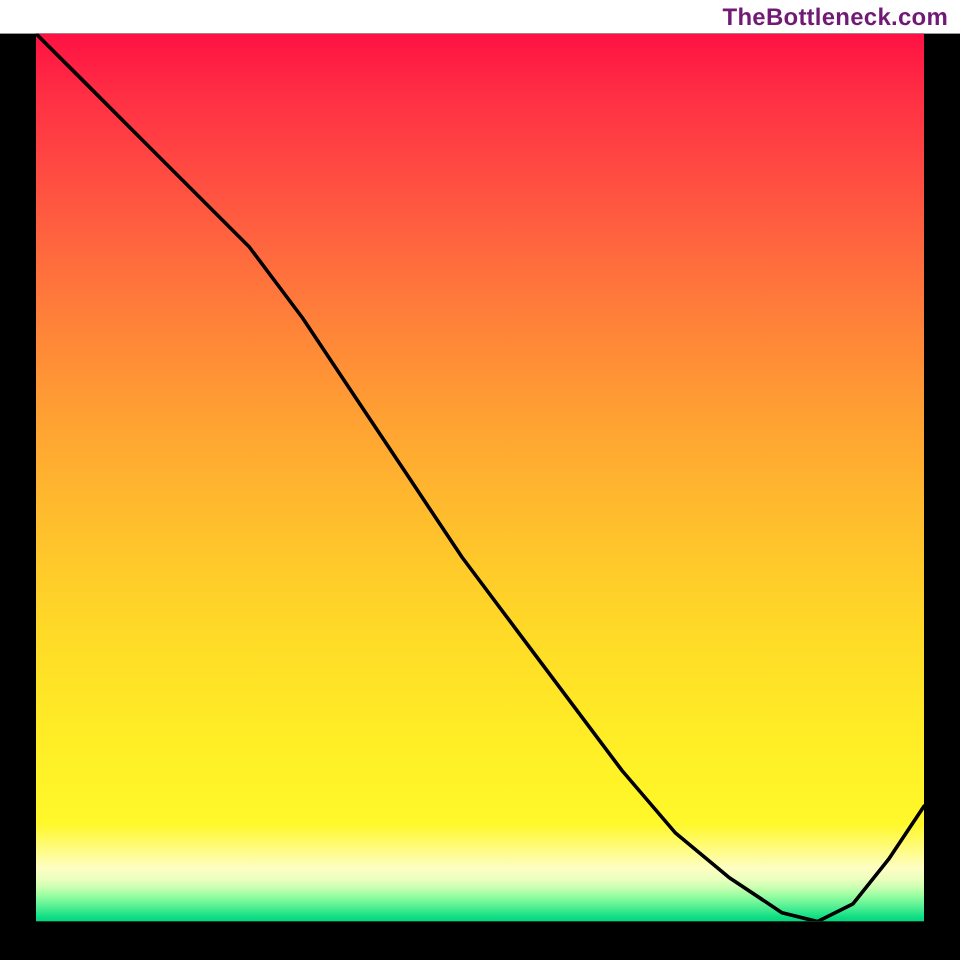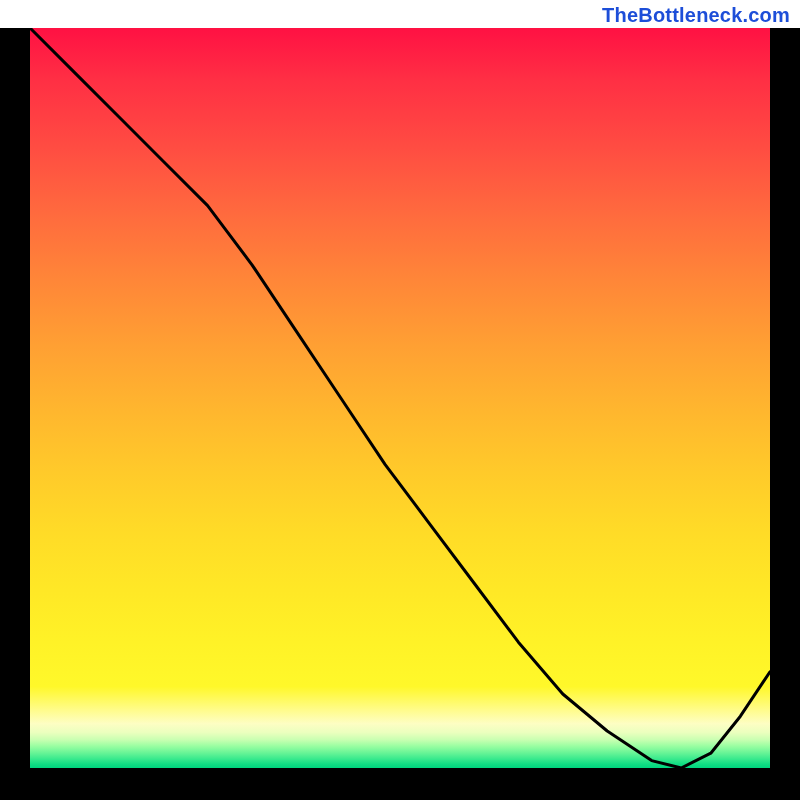--- a/index.html
+++ b/index.html
@@ -15,21 +15,21 @@
     position: relative;
     width: 800px;
     height: 800px;
   }
   .attribution {
     position: absolute;
     top: 4px;
     right: 10px;
     font-size: 20px;
     font-weight: 600;
-    color: #1d4ed8;
+    color: #701a75;
     letter-spacing: 0.2px;
   }
   .chart-black-frame {
     position: absolute;
     left: 0;
     top: 28px;
     width: 800px;
     height: 772px;
     background: #000000;
   }

